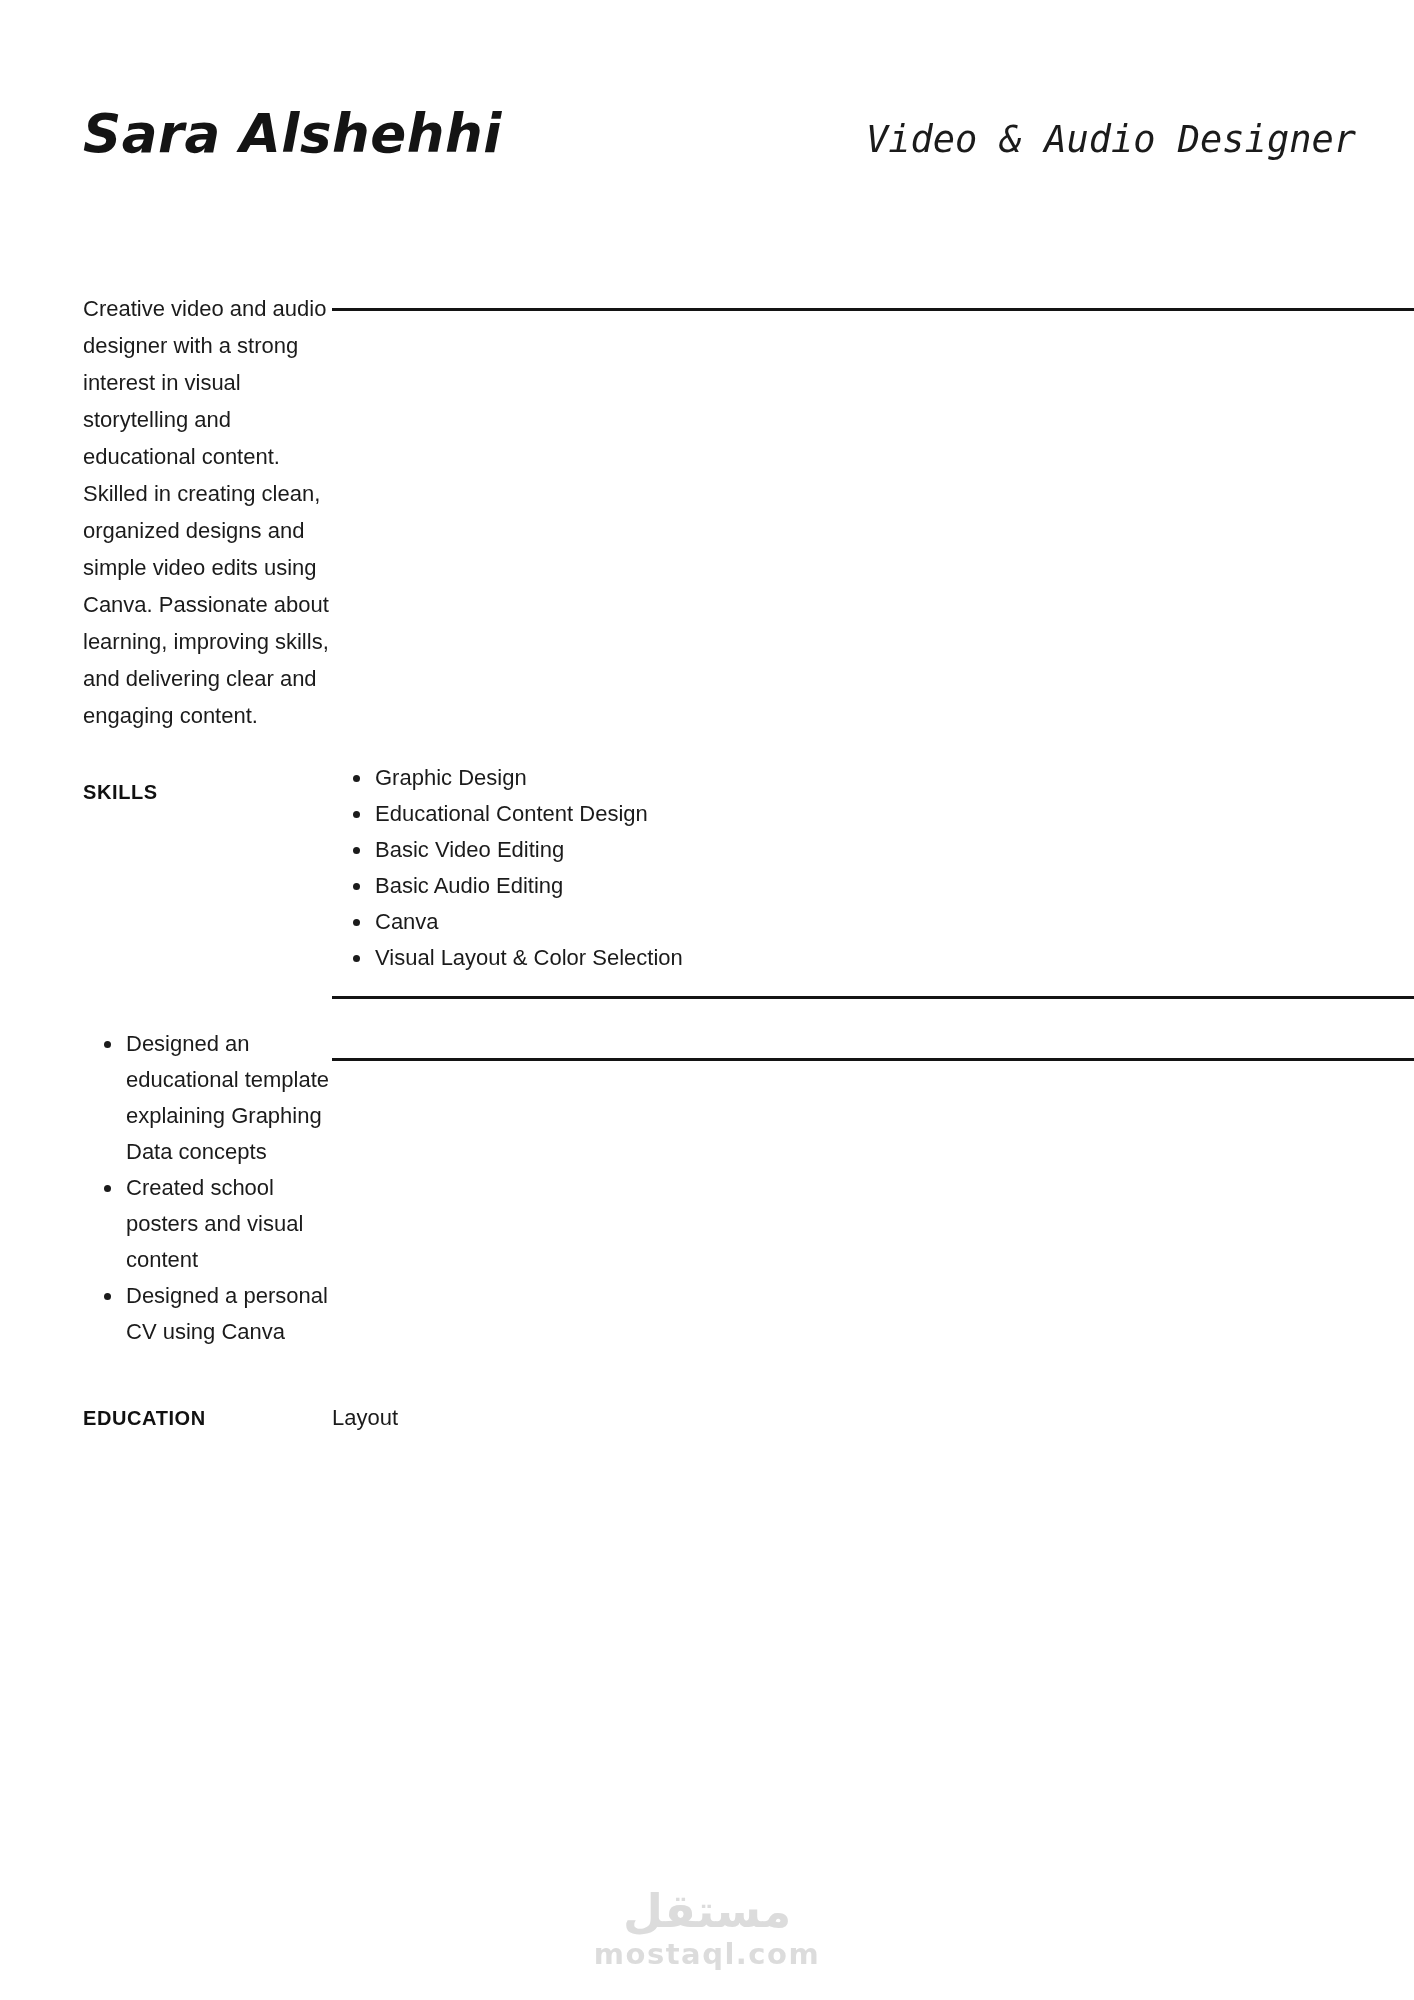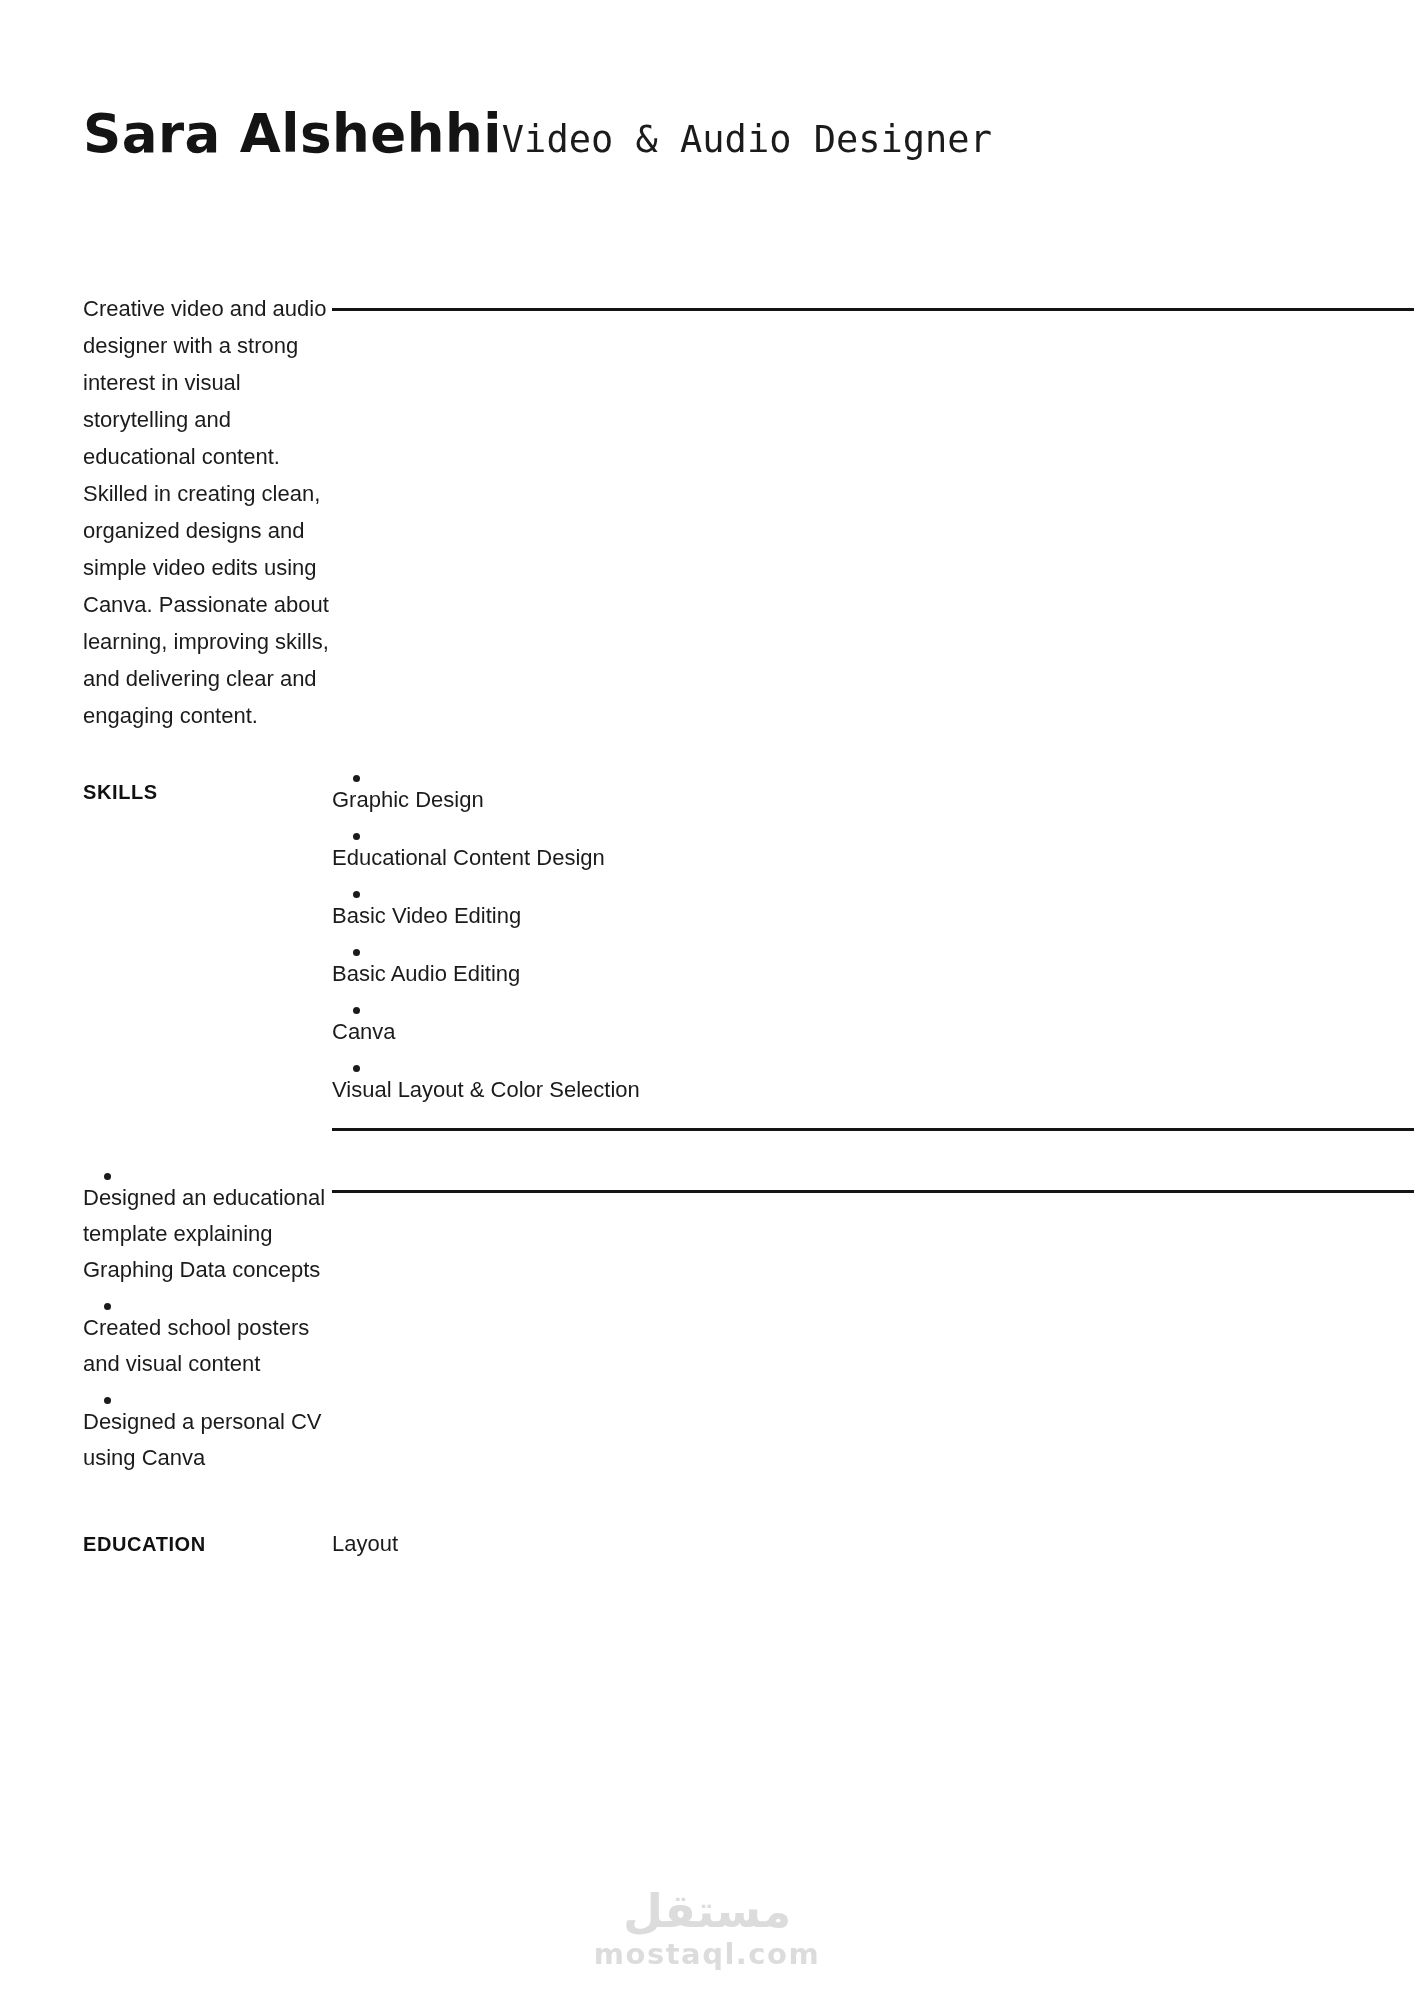--- a/index.html
+++ b/index.html
@@ -13,21 +13,23 @@
     font-family: "Liberation Sans", sans-serif;
     overflow: hidden;
   }
   .inner { padding-left: 83px; }
 
   
   .header {
     padding-top: 106px;
     padding-right: 58px;
     display: flex;
+    justify-content: space-between;
     align-items: baseline;
+    font-style: italic;
   }
   .name {
     font-family: "DejaVu Sans", sans-serif;
     font-size: 53px;
     font-weight: 800;
     letter-spacing: 0.5px;
     line-height: 56px;
     white-space: nowrap;
   }
   .role {
@@ -73,21 +75,20 @@
 
   ul.bullets {
     list-style: none;
     margin: 0;
     padding: 0;
   }
   ul.bullets li {
     display: flex;
     align-items: flex-start;
     line-height: 36px;
-    flex-direction: column;
   }
   .bullet-dot {
     flex: 0 0 auto;
     width: 7px;
     height: 7px;
     border-radius: 50%;
     background: #1b1b1b;
     margin: 15px 15px 0 21px;
   }
 

